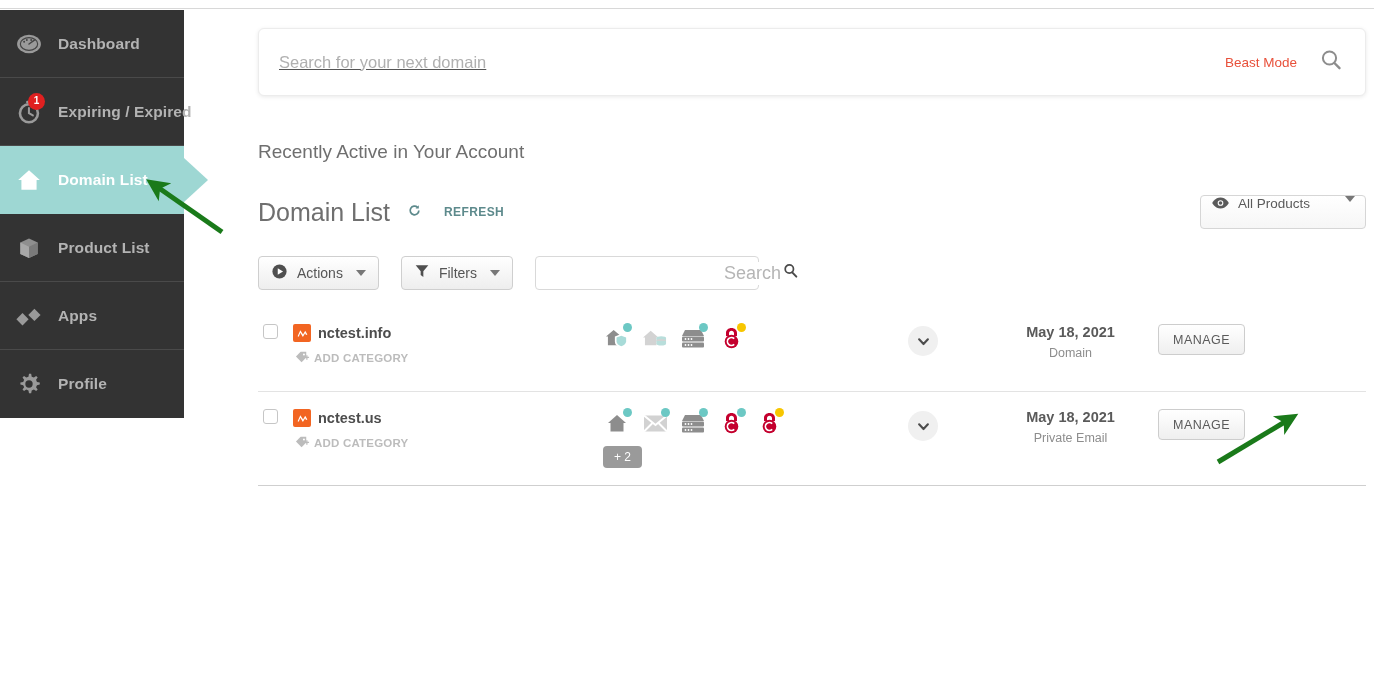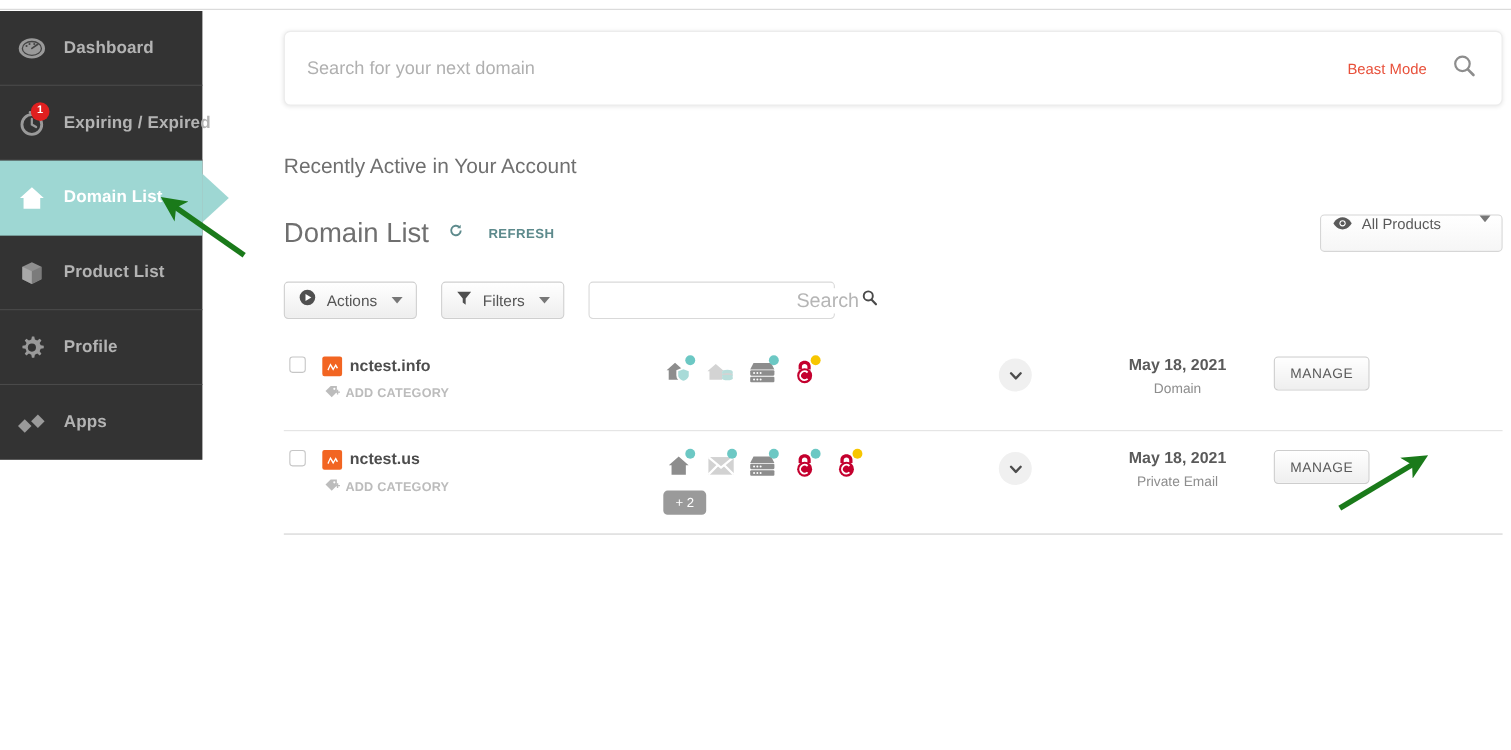--- a/index.html
+++ b/index.html
@@ -112,20 +112,21 @@
     box-sizing: border-box;
     margin-top: 18px;
   }
   .search-hero input {
     flex: 1;
     border: none;
     outline: none;
     font-size: 16.5px;
     color: #555;
     font-family: "Liberation Sans", sans-serif;
+    text-decoration: underline;
   }
   .search-hero input::placeholder { color: #b0b0b0; }
   .beast-mode {
     color: #e8503a;
     font-size: 13.5px;
     margin-right: 22px;
     white-space: nowrap;
     cursor: pointer;
   }
 
@@ -400,35 +401,35 @@
         <path d="M4 7 L12 10.8 L12 21.3 L4 17.5 Z" fill="#a8a8a8"></path>
         <path d="M12 10.8 L20 7 L20 17.5 L12 21.3 Z" fill="#7b7b7b"></path>
       </svg>
     </span>
     <span class="nav-label">Product List</span>
   </div>
 
   <div class="nav-item">
     <span class="nav-icon">
       <svg width="26" height="26" viewBox="0 0 24 24">
+        <rect x="2" y="11" width="8" height="8" transform="rotate(-45 6 15)" fill="#9a9a9a"></rect>
+        <rect x="13" y="7" width="8" height="8" transform="rotate(-45 17 11)" fill="#9a9a9a"></rect>
+      </svg>
+    </span>
+    <span class="nav-label">Apps</span>
+  </div>
+
+  <div class="nav-item">
+    <span class="nav-icon">
+      <svg width="26" height="26" viewBox="0 0 24 24">
         <path fill="#9a9a9a" d="M12 2.6 l2 0 .5 2.6 2 .85 2.1-1.5 1.4 1.4 -1.5 2.1 .85 2 2.6 .5 0 2 -2.6 .5 -.85 2 1.5 2.1 -1.4 1.4 -2.1-1.5 -2 .85 -.5 2.6 -2 0 -.5-2.6 -2-.85 -2.1 1.5 -1.4-1.4 1.5-2.1 -.85-2 -2.6-.5 0-2 2.6-.5 .85-2 -1.5-2.1 1.4-1.4 2.1 1.5 2-.85 z"></path>
         <circle cx="12" cy="12" r="3.4" fill="#333333"></circle>
       </svg>
     </span>
     <span class="nav-label">Profile</span>
-  </div>
-
-  <div class="nav-item">
-    <span class="nav-icon">
-      <svg width="26" height="26" viewBox="0 0 24 24">
-        <rect x="2" y="11" width="8" height="8" transform="rotate(-45 6 15)" fill="#9a9a9a"></rect>
-        <rect x="13" y="7" width="8" height="8" transform="rotate(-45 17 11)" fill="#9a9a9a"></rect>
-      </svg>
-    </span>
-    <span class="nav-label">Apps</span>
   </div>
 </nav>
 
 <main class="main">
 
   <div class="search-hero">
     <input type="text" placeholder="Search for your next domain" style="">
     <span class="beast-mode">Beast Mode</span>
     <span>
       <svg width="24" height="24" viewBox="0 0 24 24">

